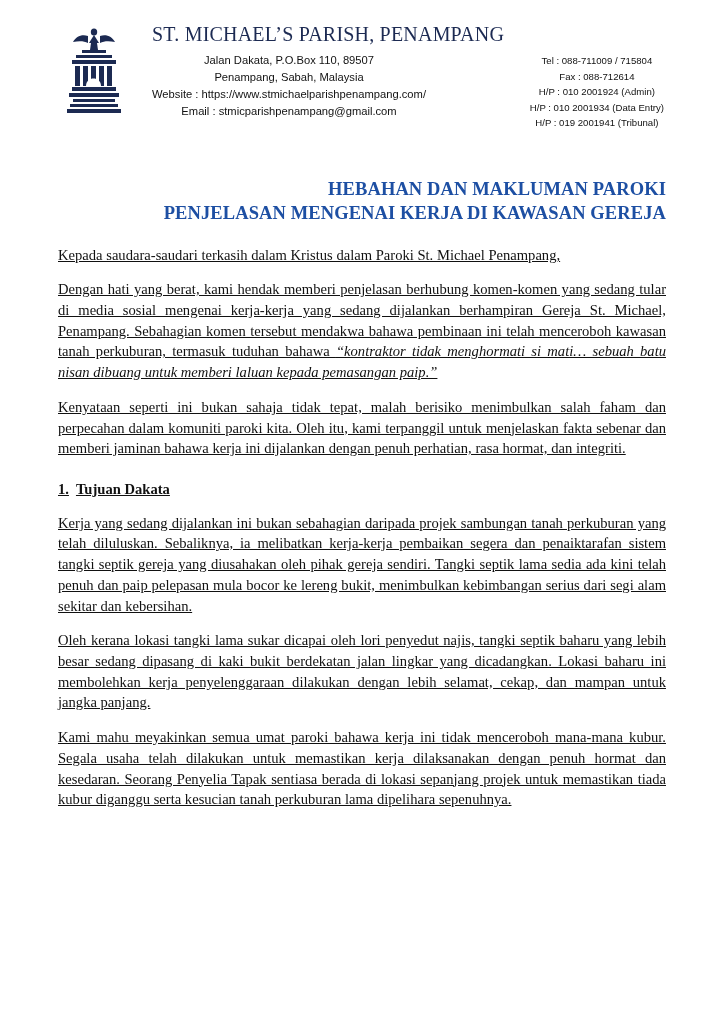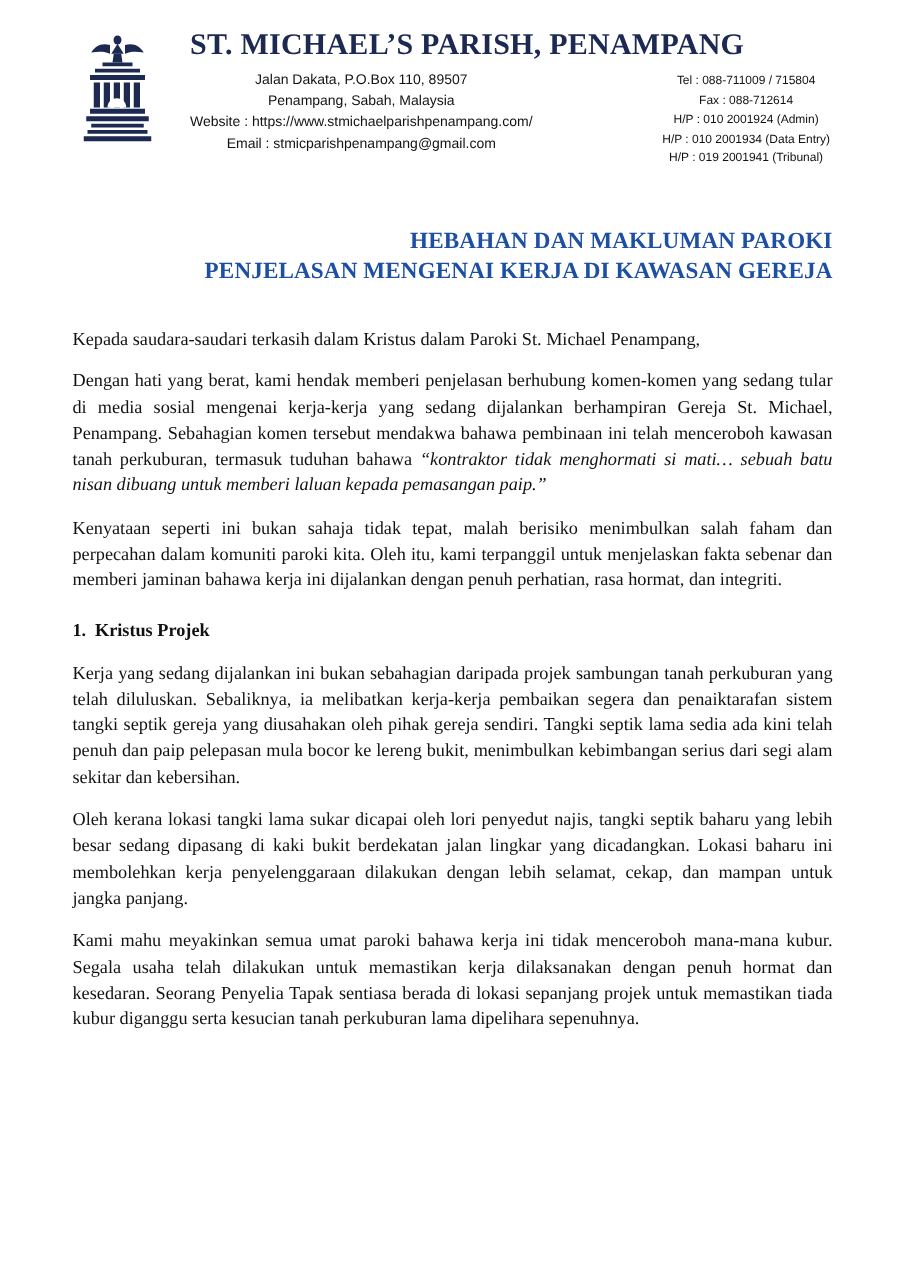--- a/index.html
+++ b/index.html
@@ -34,22 +34,22 @@
     padding-top: 2px;
   }
   .crest svg { display: block; }
 
   .head-right {
     flex: 1 1 auto;
     padding-top: 2px;
   }
   .parish-title {
     font-family: "Liberation Serif", serif;
-    font-size: 24px;
-    font-weight: bold;
+    font-size: 20px;
+    font-weight: normal;
     color: #1c2a52;
     letter-spacing: 0.2px;
     line-height: 1.05;
     white-space: nowrap;
     margin-left: 12px;
   }
   .head-cols {
     display: flex;
     justify-content: space-between;
     margin-top: 7px;
@@ -79,25 +79,26 @@
     font-weight: bold;
     font-size: 18.5px;
     line-height: 1.32;
     margin-top: 46px;
     letter-spacing: 0.1px;
   }
   .doc-title .line2 { display: block; }
 
   
   .body {
-    margin-top: 32px;
+    margin-top: 20px;
     font-size: 14.6px;
     line-height: 1.42;
     text-align: justify;
     color: #111111;
+    text-decoration: underline;
   }
   .body p {
     margin: 0 0 14px 0;
   }
   .body p.tight { margin-bottom: 13px; }
   .italic { font-style: italic; }
 
   .section-head {
     font-weight: bold;
     font-size: 14.6px;
@@ -170,21 +171,21 @@
 
   <div class="body">
 
     <p class="tight">Kepada saudara-saudari terkasih dalam Kristus dalam Paroki St. Michael Penampang,</p>
 
     <p><span>Dengan hati yang berat,  kami hendak memberi penjelasan berhubung komen-komen yang sedang tular di media sosial mengenai kerja-kerja yang sedang dijalankan berhampiran Gereja St. Michael, Penampang. Sebahagian komen tersebut mendakwa bahawa pembinaan ini telah menceroboh kawasan tanah perkuburan, termasuk tuduhan bahawa </span><span class="italic">“kontraktor tidak menghormati si mati… sebuah batu nisan dibuang untuk memberi laluan kepada pemasangan paip.”</span></p>
 
     <p>Kenyataan seperti ini bukan sahaja tidak tepat, malah berisiko menimbulkan salah faham dan perpecahan dalam komuniti paroki kita. Oleh itu, kami terpanggil untuk menjelaskan fakta sebenar dan memberi jaminan bahawa kerja ini dijalankan dengan penuh perhatian, rasa hormat, dan integriti.</p>
 
     <div class="section-head">
-      <span class="num">1.</span><span>Kristus Projek</span>
+      <span class="num">1.</span><span>Tujuan Dakata</span>
     </div>
 
     <p>Kerja yang sedang dijalankan ini bukan sebahagian daripada projek sambungan tanah perkuburan yang telah diluluskan. Sebaliknya, ia melibatkan kerja-kerja pembaikan segera dan penaiktarafan sistem tangki septik gereja yang diusahakan oleh pihak gereja sendiri. Tangki septik lama sedia ada kini telah penuh dan paip pelepasan mula bocor ke lereng bukit, menimbulkan kebimbangan serius dari segi alam sekitar dan kebersihan.</p>
     <p>Oleh kerana lokasi tangki lama sukar dicapai oleh lori penyedut najis, tangki septik baharu yang lebih besar sedang dipasang di kaki bukit berdekatan jalan lingkar yang dicadangkan. Lokasi baharu ini membolehkan kerja penyelenggaraan dilakukan dengan lebih selamat, cekap, dan mampan untuk jangka panjang.</p>
 
 
     <p>Kami mahu meyakinkan semua umat paroki bahawa kerja ini tidak menceroboh mana-mana kubur. Segala usaha telah dilakukan untuk memastikan kerja dilaksanakan dengan penuh hormat dan kesedaran. Seorang Penyelia Tapak sentiasa berada di lokasi sepanjang projek untuk memastikan tiada kubur diganggu serta kesucian tanah perkuburan lama dipelihara sepenuhnya.</p>
 
   </div>
 </div>

